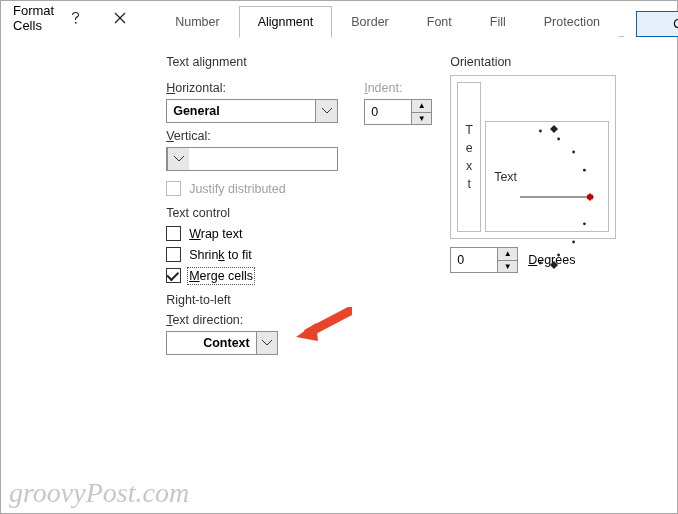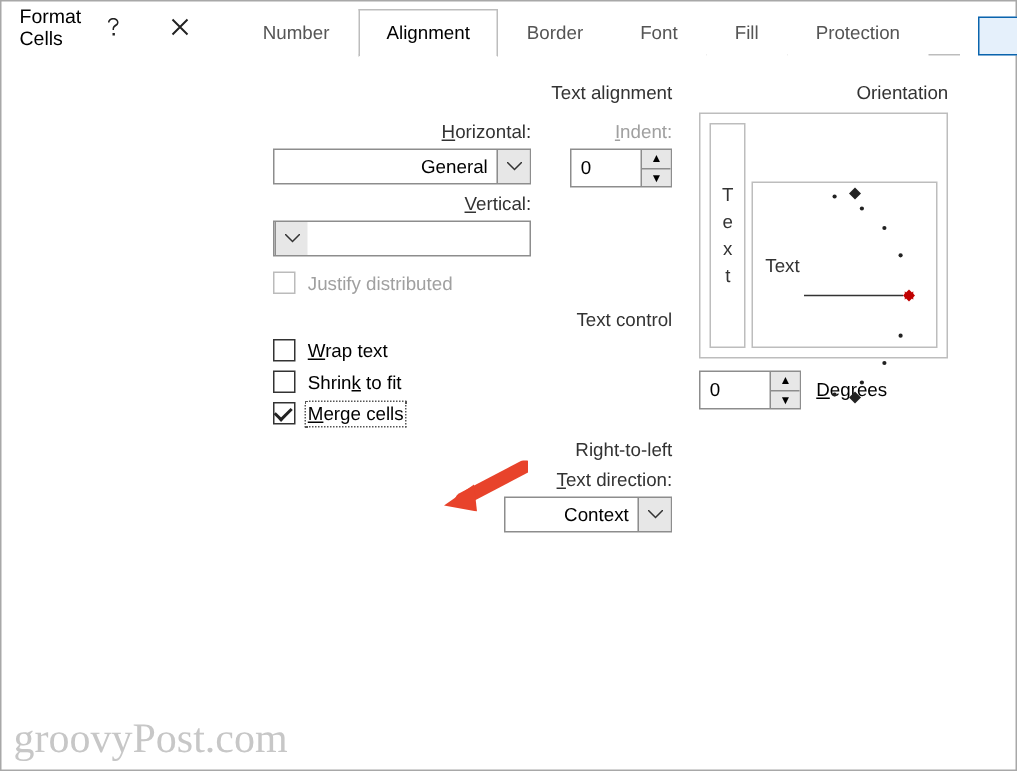--- a/index.html
+++ b/index.html
@@ -8,44 +8,44 @@
     width: 678px; height: 514px; background: #fff; border: 1px solid #a8a8a8;
     position: relative; display: flex; flex-direction: row;
     box-shadow: 2px 2px 6px rgba(0,0,0,0.15);
   }
   .titlebar {
     height: 34px; display: flex; align-items: center; padding: 0 2px 0 12px;
     border-bottom: 0;
   }
   .titlebar .title { flex: 1; color: #000; font-size: 13px; }
   .titlebar .btn { width: 44px; height: 30px; display: flex; align-items: center; justify-content: center; color: #111; }
-  .content { padding: 4px 12px 0 12px; flex: 1; position: relative; text-align: right; }
+  .content { padding: 4px 12px 0 12px; flex: 1; position: relative; }
   .tabs { display: flex; border-bottom: 1px solid #bdbdbd; height: 32px; }
   .tab {
     padding: 0 18px; height: 32px; line-height: 30px;
     border: 1px solid transparent; border-bottom: none; color: #555; background: #fff;
     position: relative; top: 1px; cursor: pointer;
   }
   .tab.active {
     border-color: #bdbdbd; border-bottom: 1px solid #fff; color: #000;
   }
   .panel {
     border: none; padding: 14px 8px 0 10px; display: flex; gap: 18px;
   }
   .leftcol { flex: 1; }
   .section-label { color: #333; margin: 4px 0 6px 0; display: block; }
-  .indent { margin-left: 16px; }
+  .indent { }
   .row { display: flex; align-items: center; gap: 10px; margin: 4px 0; }
   .field-label { color: #333; display: block; margin: 6px 0 4px 0; }
   .underline-letter { text-decoration: underline; }
   .combo {
     display: inline-flex; align-items: center; border: 1px solid #8d8d8d;
     background: #fff; height: 24px; width: 172px;
   }
-  .combo .val { flex: 1; padding: 0 6px; color: #000; }
+  .combo .val { flex: 1; padding: 0 6px; color: #000; font-weight: bold; }
   .combo .btn {
     width: 22px; height: 22px; border-left: 1px solid #8d8d8d; background: #e7e7e7;
     display: flex; align-items: center; justify-content: center;
   }
   .combo.small { width: 112px; padding-left: 30px; }
   .spinner {
     display: inline-flex; align-items: stretch; height: 26px; border: 1px solid #8d8d8d; background: #fff;
   }
   .spinner .val { width: 46px; padding: 0 6px; display: flex; align-items: center; }
   .spinner .spin { width: 20px; display: flex; flex-direction: column; border-left: 1px solid #8d8d8d; }
@@ -73,21 +73,21 @@
   .dial { flex: 1; position: relative; border: 1px solid #bdbdbd; margin-top: 39px; }
   .dial-label { position: absolute; left: 8px; top: 50%; transform: translateY(-50%); color: #333; }
   .btn-row { display: flex; justify-content: flex-end; gap: 32px; padding: 10px 18px 12px 0; }
   .push {
     width: 92px; height: 26px; border: 1px solid #8d8d8d; background: #e7e7e7;
     display: flex; align-items: center; justify-content: center; color: #000; cursor: pointer;
   }
   .push.primary { border-color: #0a64ad; background: #e5f0fb; }
   .watermark {
     position: absolute; left: 8px; bottom: 4px; font-size: 28px; color: #c7c7c7;
-    font-family: Georgia, serif; pointer-events: none;
+    font-family: Georgia, serif; font-style: italic; pointer-events: none;
   }
   .arrow {
     position: absolute; left: 150px; top: 306px; width: 58px; height: 34px; pointer-events: none;
   }
 </style>
 </head>
 <body>
 
 <div class="dialog">
 

